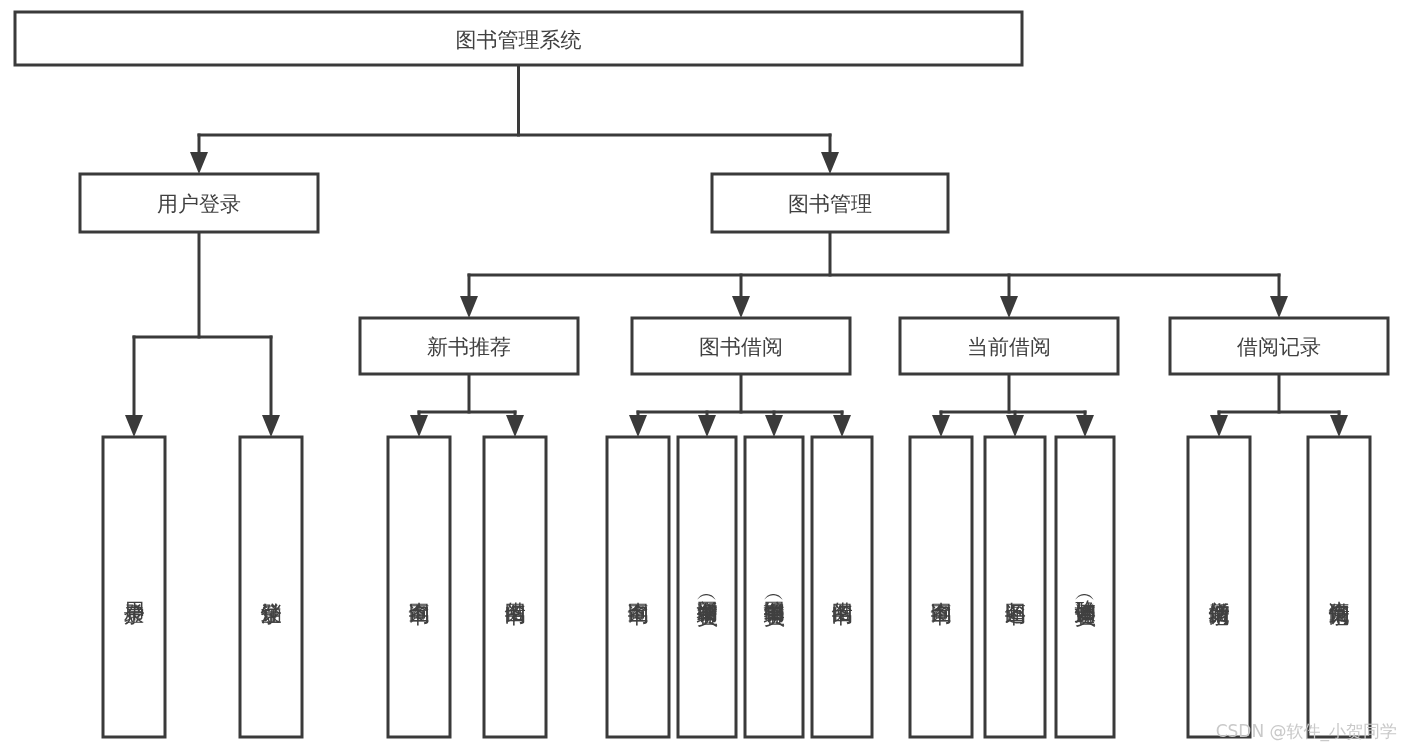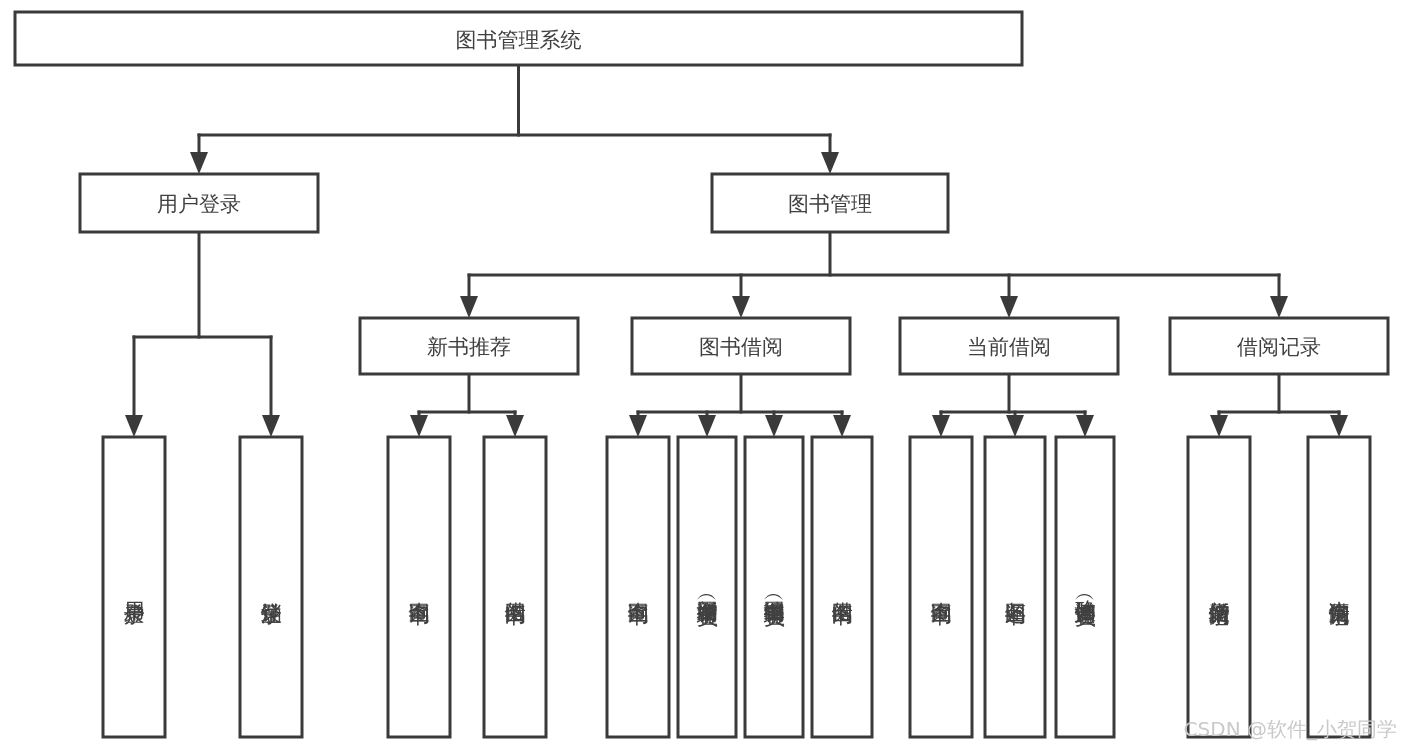--- a/index.html
+++ b/index.html
@@ -9,21 +9,21 @@
   svg#tree{position:absolute;left:0;top:0;width:1405px;height:747px;}
   .node-rect{fill:#ffffff;stroke:#3a3a3a;stroke-width:3;}
   .edge{stroke:#3a3a3a;stroke-width:3;fill:none;stroke-linecap:square;}
   .arrowhead{fill:#3a3a3a;}
   .node-label{fill:#404040;font-size:21px;font-family:"DejaVu Sans","Liberation Sans",sans-serif;}
   .leaf-label-box{position:absolute;display:flex;align-items:center;justify-content:center;
                   pointer-events:none;}
   .vtext{writing-mode:vertical-rl;text-orientation:upright;
          font-size:21px;line-height:1.06;color:#404040;letter-spacing:1px;
          font-family:"DejaVu Sans","Liberation Sans",sans-serif;white-space:nowrap;}
-  .watermark{position:absolute;right:8px;bottom:4px;font-size:20px;color:#c9c9c9;
+  .watermark{position:absolute;right:8px;bottom:4px;font-size:17px;color:#c9c9c9;
              font-family:"DejaVu Sans","Liberation Sans",sans-serif;white-space:nowrap;}
 </style>
 </head>
 <body>
 
 <div id="stage">
 
   <svg id="tree" viewBox="0 0 1405 747" xmlns="http://www.w3.org/2000/svg">
     <g id="edges">
         <path d="M 518.5 65 L 518.5 135" class="edge"></path>

